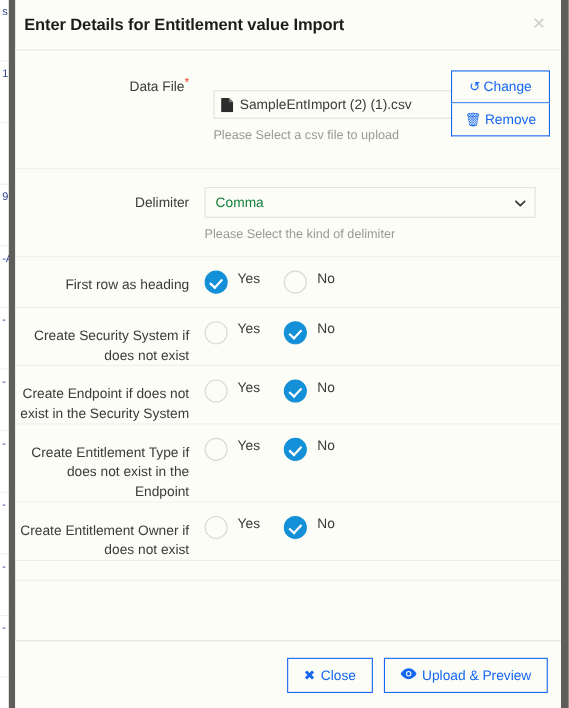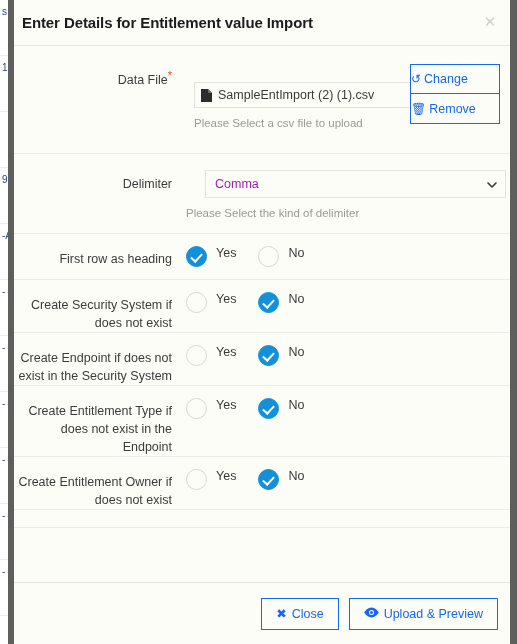--- a/index.html
+++ b/index.html
@@ -147,43 +147,42 @@
   .ghost-btn {
     display: block;
     width: 100%;
     height: 30px;
     border: 1.5px solid #1567f0;
     background: #fdfdf7;
     color: #1567f0;
     font-size: 12.5px;
     cursor: pointer;
     font-family: "Liberation Sans", sans-serif;
-    text-align: left;
+    text-align: center;
     line-height: 26px;
     padding: 0;
     white-space: nowrap;
   }
   .ghost-btn + .ghost-btn { border-top: 0; }
   .btn-ico { margin-right: 3px; font-size: 12px; }
 
   
   #row-delimiter { padding: 16px 0 14px 0; }
   #row-delimiter .row-label { padding-top: 5px; }
   .select-box {
     position: relative;
     width: 301px;
     height: 28px;
     border: 1px solid #e2e2de;
     background: #fdfdf7;
     display: flex;
     align-items: center;
     padding: 0 30px 0 9px;
     font-size: 12.5px;
-    color: #a21caf;
-    margin-left: 19px;
+    color: #15803d;
   }
   .select-caret {
     position: absolute;
     right: 8px; top: 50%;
     transform: translateY(-50%);
     width: 10px; height: 10px;
     color: #3a3a3a;
   }
 
   

